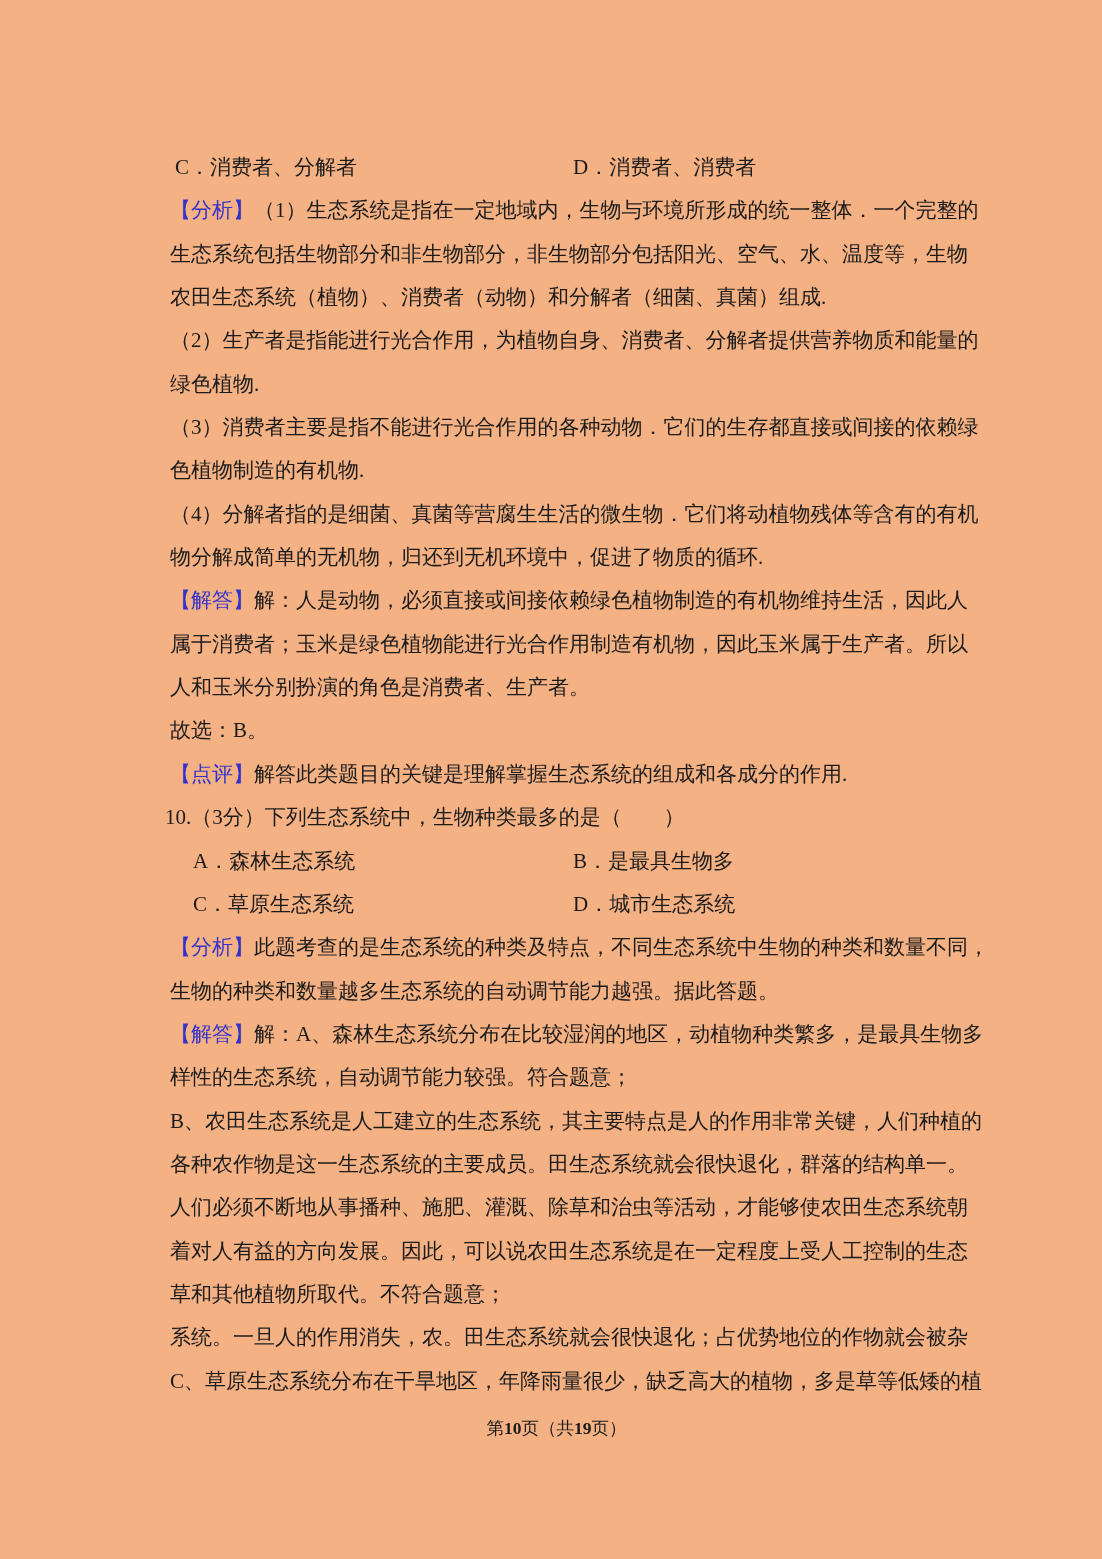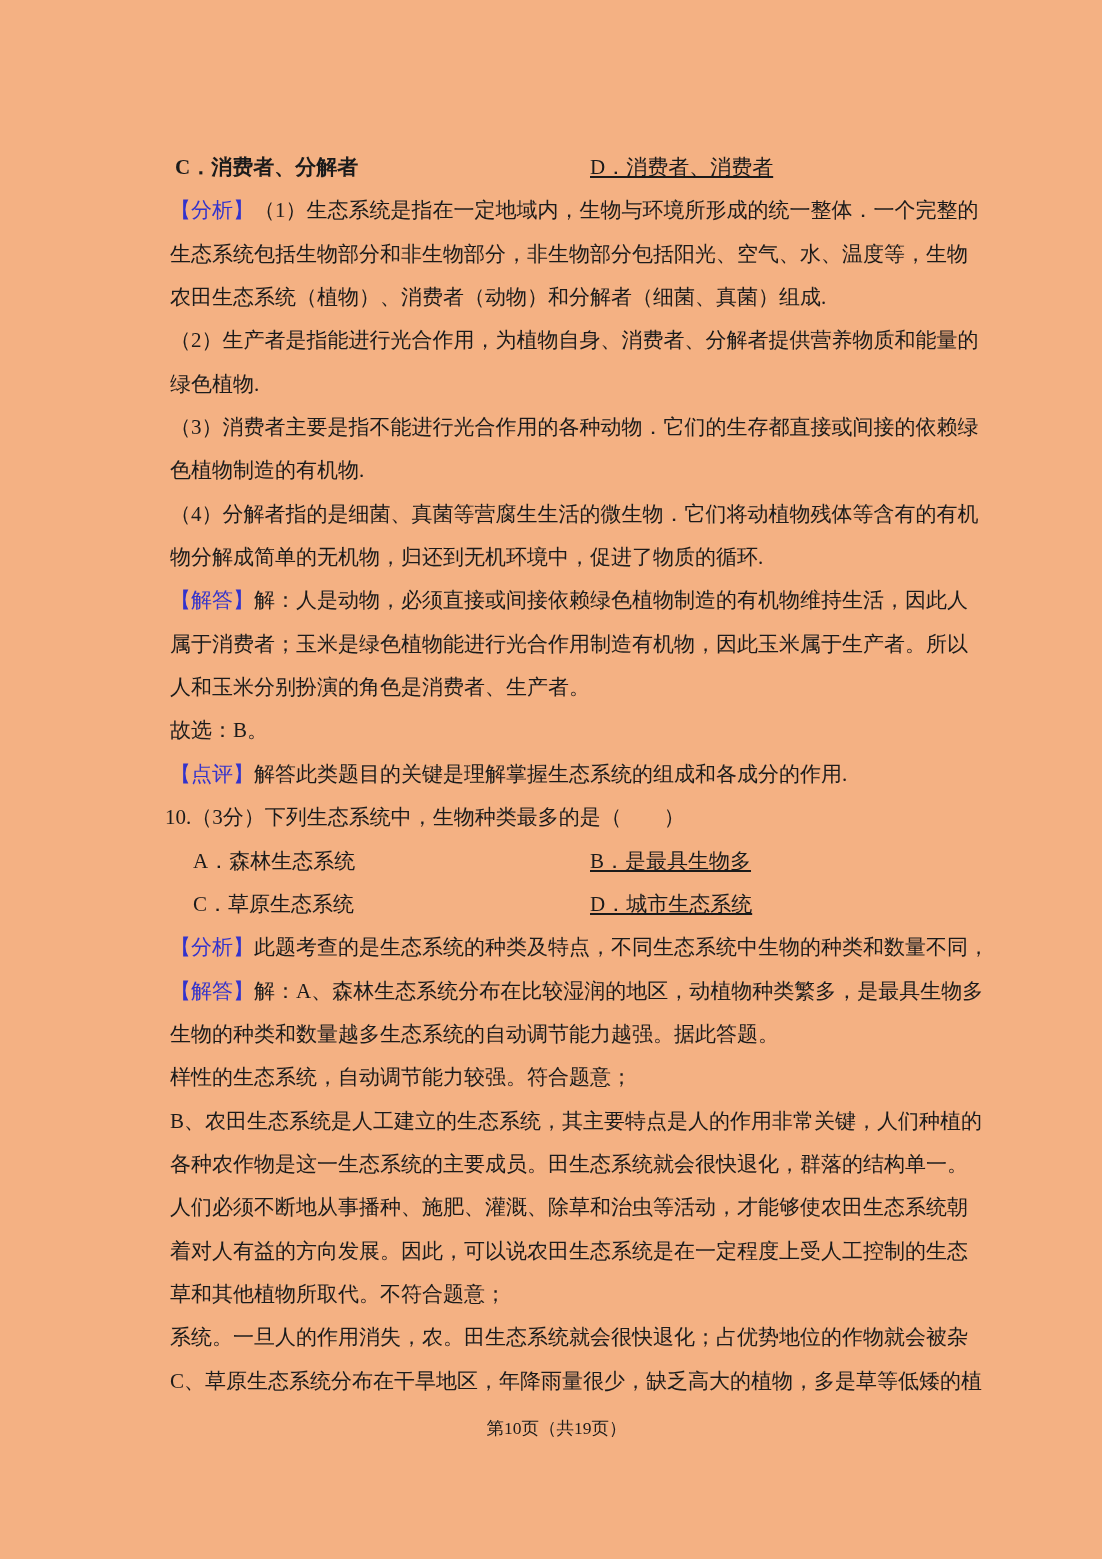--- a/index.html
+++ b/index.html
@@ -25,60 +25,60 @@
     width:773px;
   }
   .line{
     position:relative;
     height:43.35px;
     line-height:43.35px;
     font-size:21px;
     white-space:nowrap;
   }
   .blabel{color:var(--label);}
-  .opt2{position:absolute;left:420px;top:0;text-decoration:underline;}
+  .opt2{position:absolute;left:403px;top:0;}
   .footer{
     position:absolute;
     left:170px;
     top:1407px;
     width:773px;
     height:43px;
     line-height:43px;
     text-align:center;
     font-size:17.5px;
     white-space:nowrap;
   }
-  .footer b{font-weight:normal;}
+  .footer b{font-weight:bold;}
 </style>
 </head>
 <body>
 
 <div class="page">
   <div class="content">
-      <div class="line"><span style="padding-left: 5px; font-weight: bold;">C．消费者、分解者</span><span class="opt2">D．消费者、消费者</span></div>
+      <div class="line"><span style="padding-left: 5px;">C．消费者、分解者</span><span class="opt2">D．消费者、消费者</span></div>
       <div class="line"><span class="blabel">【分析】</span><span>（1）生态系统是指在一定地域内，生物与环境所形成的统一整体．一个完整的</span></div>
       <div class="line"><span>生态系统包括生物部分和非生物部分，非生物部分包括阳光、空气、水、温度等，生物</span></div>
       <div class="line"><span>农田生态系统（植物）、消费者（动物）和分解者（细菌、真菌）组成.</span></div>
       <div class="line"><span>（2）生产者是指能进行光合作用，为植物自身、消费者、分解者提供营养物质和能量的</span></div>
       <div class="line"><span>绿色植物.</span></div>
       <div class="line"><span>（3）消费者主要是指不能进行光合作用的各种动物．它们的生存都直接或间接的依赖绿</span></div>
       <div class="line"><span>色植物制造的有机物.</span></div>
       <div class="line"><span>（4）分解者指的是细菌、真菌等营腐生生活的微生物．它们将动植物残体等含有的有机</span></div>
       <div class="line"><span>物分解成简单的无机物，归还到无机环境中，促进了物质的循环.</span></div>
       <div class="line"><span class="blabel">【解答】</span><span>解：人是动物，必须直接或间接依赖绿色植物制造的有机物维持生活，因此人</span></div>
       <div class="line"><span>属于消费者；玉米是绿色植物能进行光合作用制造有机物，因此玉米属于生产者。所以</span></div>
       <div class="line"><span>人和玉米分别扮演的角色是消费者、生产者。</span></div>
       <div class="line"><span>故选：B。</span></div>
       <div class="line"><span class="blabel">【点评】</span><span>解答此类题目的关键是理解掌握生态系统的组成和各成分的作用.</span></div>
       <div class="line" style="margin-left: -5px; font-family: Liberation Serif, serif;"><span>10.（3分）下列生态系统中，生物种类最多的是（　　）</span></div>
       <div class="line"><span style="padding-left: 23px; margin-top: 20px;">A．森林生态系统</span><span class="opt2">B．是最具生物多</span></div>
       <div class="line"><span style="padding-left: 23px;">C．草原生态系统</span><span class="opt2">D．城市生态系统</span></div>
       <div class="line"><span class="blabel">【分析】</span><span>此题考查的是生态系统的种类及特点，不同生态系统中生物的种类和数量不同，</span></div>
+      <div class="line"><span>生物的种类和数量越多生态系统的自动调节能力越强。据此答题。</span></div>
       <div class="line"><span class="blabel">【解答】</span><span>解：A、森林生态系统分布在比较湿润的地区，动植物种类繁多，是最具生物多</span></div>
-      <div class="line"><span>生物的种类和数量越多生态系统的自动调节能力越强。据此答题。</span></div>
       <div class="line"><span>样性的生态系统，自动调节能力较强。符合题意；</span></div>
       <div class="line"><span>B、农田生态系统是人工建立的生态系统，其主要特点是人的作用非常关键，人们种植的</span></div>
       <div class="line"><span>各种农作物是这一生态系统的主要成员。田生态系统就会很快退化，群落的结构单一。</span></div>
       <div class="line"><span>人们必须不断地从事播种、施肥、灌溉、除草和治虫等活动，才能够使农田生态系统朝</span></div>
       <div class="line"><span>着对人有益的方向发展。因此，可以说农田生态系统是在一定程度上受人工控制的生态</span></div>
       <div class="line"><span>草和其他植物所取代。不符合题意；</span></div>
       <div class="line"><span>系统。一旦人的作用消失，农。田生态系统就会很快退化；占优势地位的作物就会被杂</span></div>
       <div class="line"><span>C、草原生态系统分布在干旱地区，年降雨量很少，缺乏高大的植物，多是草等低矮的植</span></div>
     </div>
   <div class="footer"><span>第</span><b>10</b><span>页（共</span><b>19</b><span>页）</span></div>

